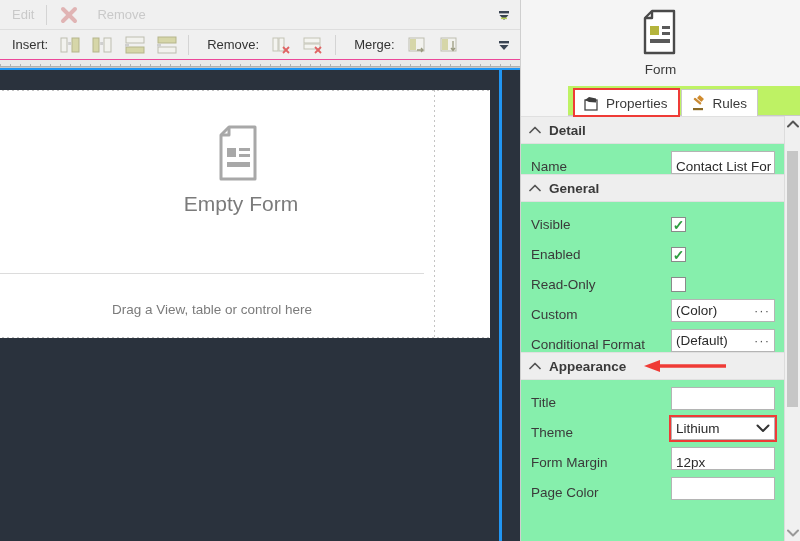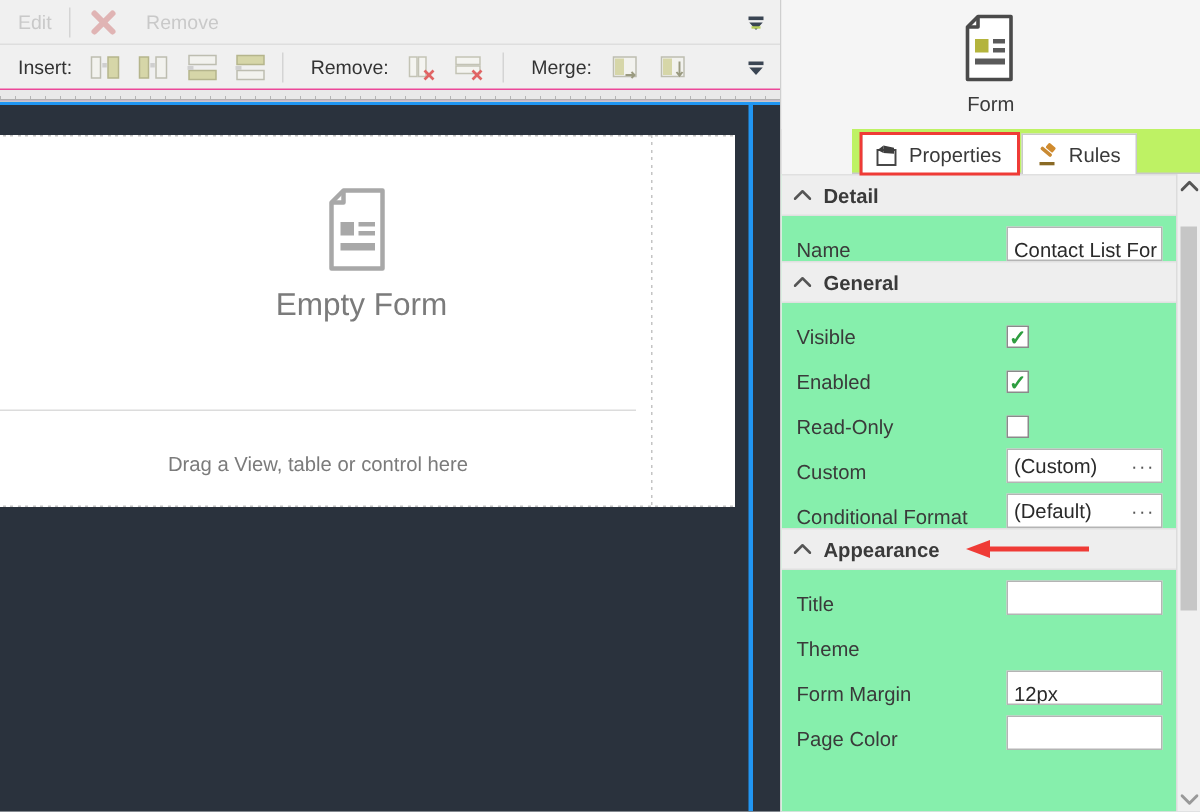--- a/index.html
+++ b/index.html
@@ -562,21 +562,21 @@
         <div class="prop-row">
           <span class="prop-name">Read-Only</span>
           <span class="prop-val">
             <span class="chk"></span>
           </span>
         </div>
         <div class="prop-row">
           <span class="prop-name">Custom</span>
           <span class="prop-val">
             <span class="combo">
-              <span>(Custom)</span>
+              <span>(Color)</span>
               <span class="ellip-btn">···</span>
             </span>
           </span>
         </div>
         <div class="prop-row">
           <span class="prop-name">Conditional Format</span>
           <span class="prop-val">
             <span class="combo">
               <span>(Default)</span>
               <span class="ellip-btn">···</span>
@@ -596,20 +596,28 @@
         </div>
 
         <div class="prop-row">
           <span class="prop-name">Title</span>
           <span class="prop-val">
             <span class="txtbox"></span>
           </span>
         </div>
         <div class="prop-row">
           <span class="prop-name">Theme</span>
+          <span class="prop-val">
+            <span class="combo hl">
+              <span>Lithium</span>
+              <svg width="14" height="9" viewBox="0 0 14 9">
+                <path d="M1.5 1.5 L7 7 L12.5 1.5" fill="none" stroke="#333" stroke-width="2" stroke-linecap="round" stroke-linejoin="round"></path>
+              </svg>
+            </span>
+          </span>
         </div>
         <div class="prop-row">
           <span class="prop-name">Form Margin</span>
           <span class="prop-val">
             <span class="txtbox">12px</span>
           </span>
         </div>
         <div class="prop-row">
           <span class="prop-name">Page Color</span>
           <span class="prop-val">

